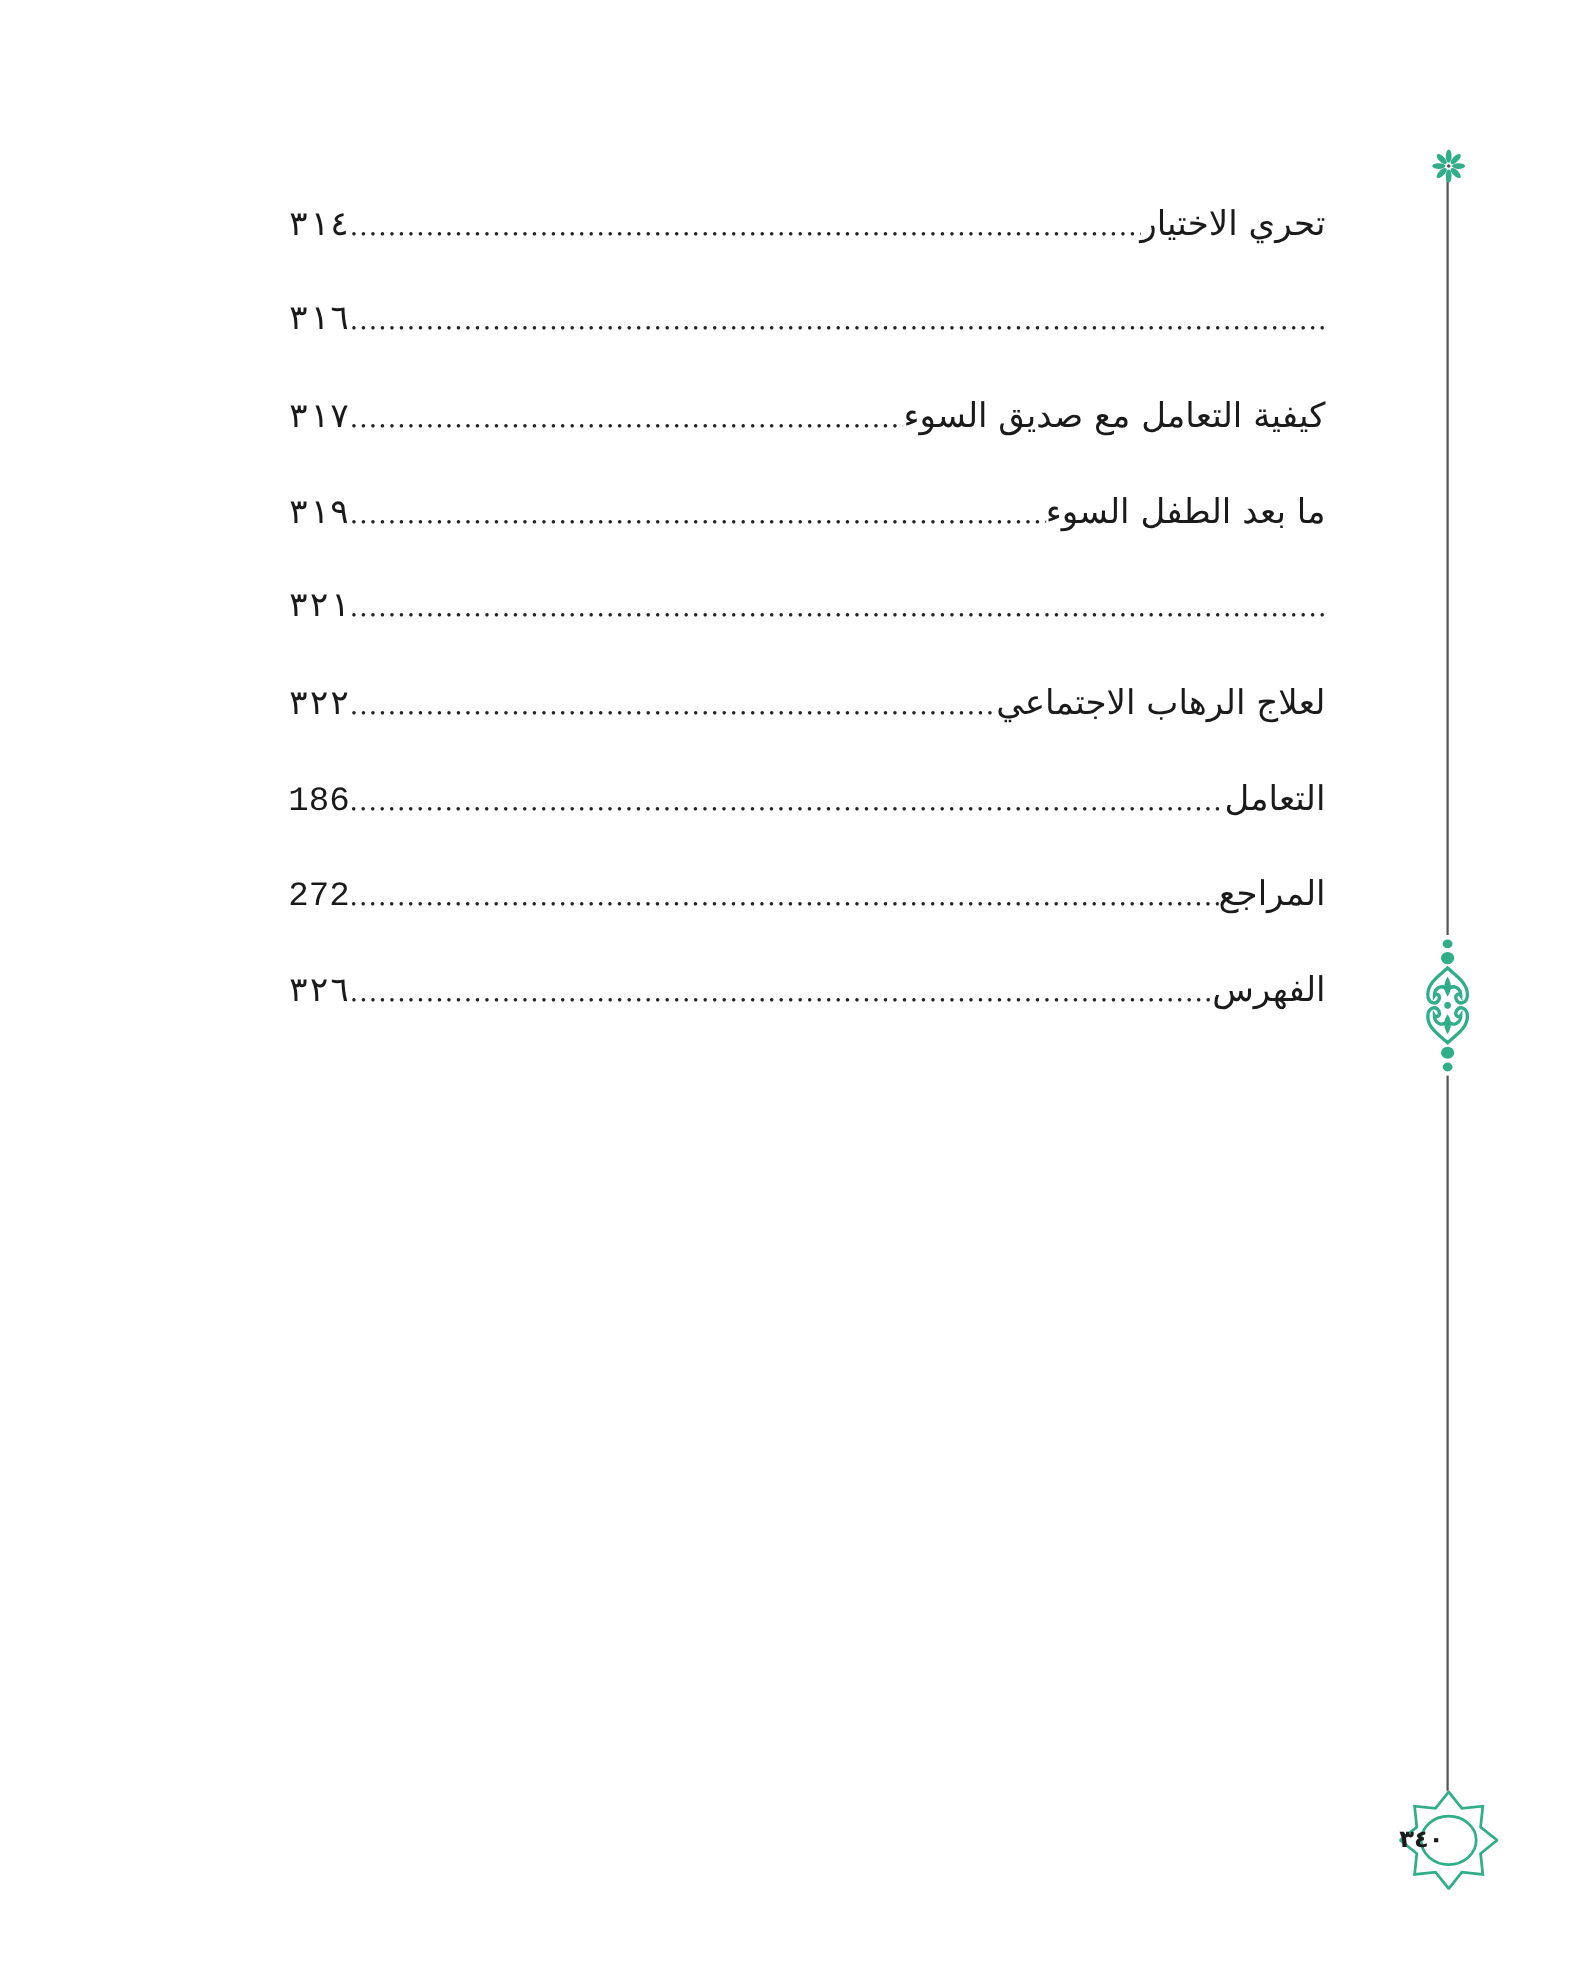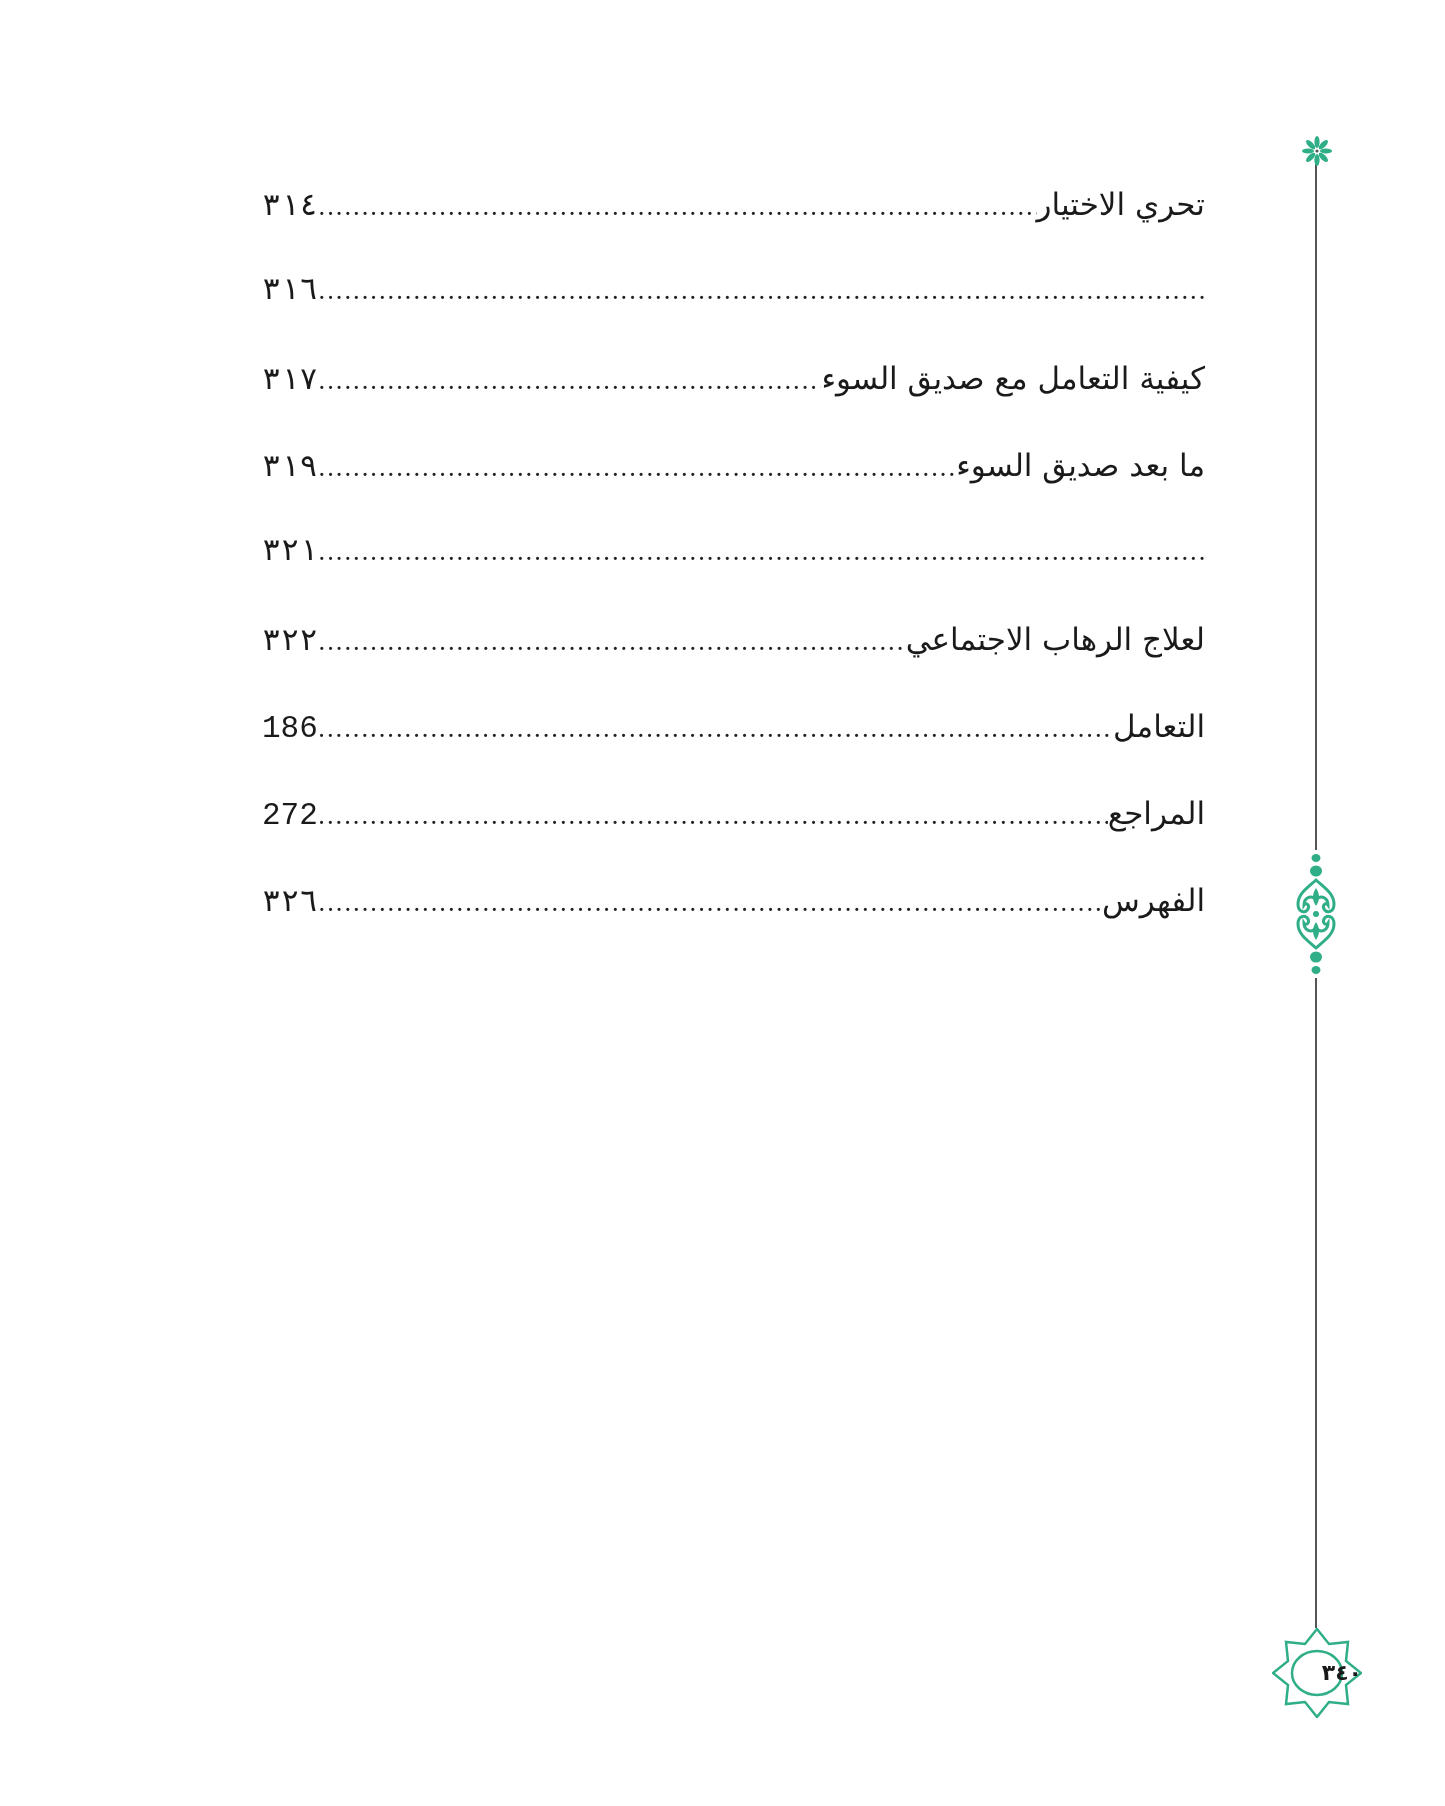--- a/index.html
+++ b/index.html
@@ -25,21 +25,21 @@
   <div class="toc-row">
     <span class="toc-dots">........................................................................................................................................................</span>
     <span class="toc-page">٣١٦</span>
   </div>
   <div class="toc-row">
     <span class="toc-title">كيفية التعامل مع صديق السوء</span>
     <span class="toc-dots">........................................................................................................................................................</span>
     <span class="toc-page">٣١٧</span>
   </div>
   <div class="toc-row">
-    <span class="toc-title">ما بعد صديق السوء</span>
+    <span class="toc-title">ما بعد الطفل السوء</span>
     <span class="toc-dots">........................................................................................................................................................</span>
     <span class="toc-page">٣١٩</span>
   </div>
   <div class="toc-row">
     <span class="toc-dots">........................................................................................................................................................</span>
     <span class="toc-page">٣٢١</span>
   </div>
   <div class="toc-row">
     <span class="toc-title">لعلاج الرهاب الاجتماعي</span>
     <span class="toc-dots">........................................................................................................................................................</span>
@@ -89,14 +89,14 @@
   <path d="M25 90 C21 84 21 78 25 72 C29 78 29 84 25 90 Z" fill="#2fae88"></path>
   <ellipse cx="25" cy="107" rx="6" ry="5.5" fill="#2fae88"></ellipse>
   <ellipse cx="25" cy="120" rx="4.5" ry="4" fill="#2fae88"></ellipse>
 </svg>
 
 <div class="ornament" style="left:1272px; top:1628px; width:90px; height:90px;">
   <svg width="90" height="90" viewBox="-45 -45 90 90" style="position:absolute; left:0; top:0;">
     <polygon fill="#ffffff" stroke="#2fae88" stroke-width="2.5" points="0,-44 12,-29 31,-31 29,-12 44,0 29,12 31,31 12,29 0,44 -12,29 -31,31 -29,12 -44,0 -29,-12 -31,-31 -12,-29"></polygon>
     <ellipse cx="0" cy="0" rx="25" ry="22" fill="none" stroke="#2fae88" stroke-width="2.5"></ellipse>
   </svg>
-  <span style="position:absolute; left:0; top:0; width:90px; height:90px; line-height:90px; text-align:right; font-family:'DejaVu Sans', sans-serif; font-weight:bold; font-size:22px; color:#1a1a1a;">٣٤٠</span>
+  <span style="position:absolute; left:0; top:0; width:90px; height:90px; line-height:90px; text-align:left; font-family:'DejaVu Sans', sans-serif; font-weight:bold; font-size:22px; color:#1a1a1a;">٣٤٠</span>
 </div>
 
 </body></html>

